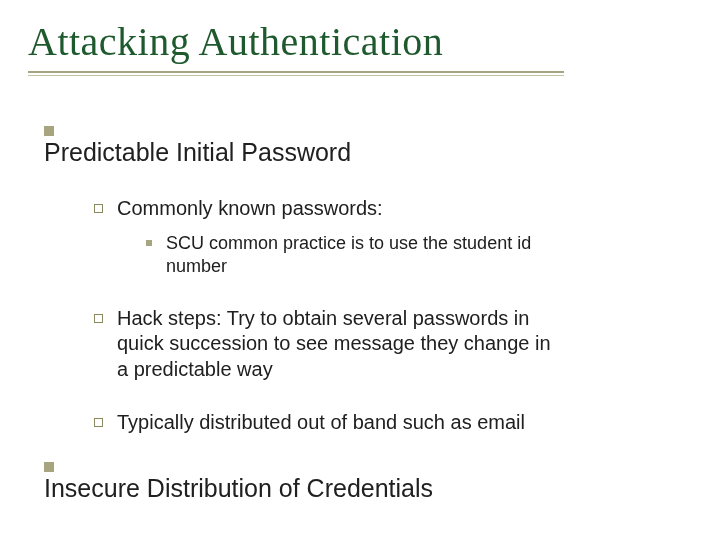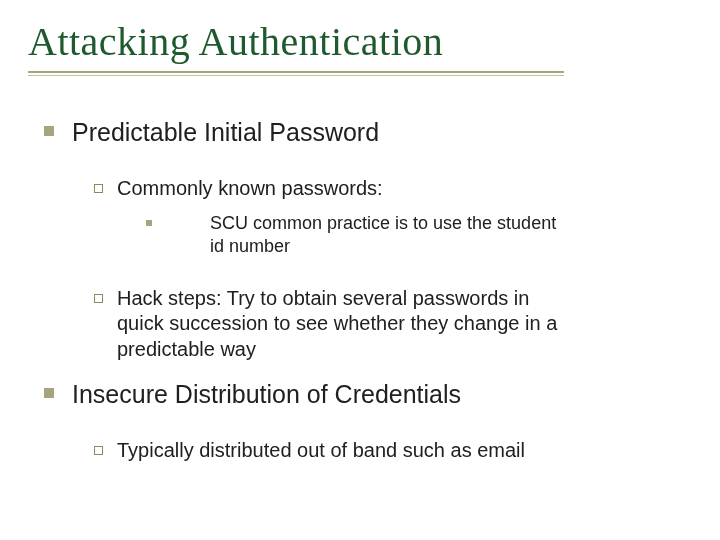--- a/index.html
+++ b/index.html
@@ -38,23 +38,23 @@
     margin: 0 0 40px 0;
   }
   .outline {
     padding-left: 8px;
   }
   .row {
     display: flex;
     align-items: flex-start;
     line-height: 1.28;
   }
-  .lvl1 { font-size: 25px; margin-bottom: 14px; margin-left: 8px; }
+  .lvl1 { font-size: 25px; margin-bottom: 14px; margin-left: 8px; flex-direction: column; }
   .lvl2 { font-size: 20px; margin-bottom: 10px; margin-left: 58px; margin-top: 28px; }
-  .lvl3 { font-size: 18px; margin-bottom: 12px; margin-left: 110px; gap: 44px; }
+  .lvl3 { font-size: 18px; margin-bottom: 12px; margin-left: 110px; }
   .bullet {
     flex: 0 0 auto;
     display: inline-block;
     text-align: center;
   }
   .b-sq-filled {
     width: 10px; height: 10px;
     background: #a7a480;
     margin-top: 10px;
     margin-right: 18px;
@@ -93,28 +93,28 @@
       <span class="txt">Commonly known passwords:</span>
     </div>
 
     <div class="row lvl3">
       <span class="bullet b-sq-tiny"></span>
       <span class="txt">SCU common practice is to use the student id number</span>
     </div>
 
     <div class="row lvl2">
       <span class="bullet b-sq-open"></span>
-      <span class="txt">Hack steps: Try to obtain several passwords in quick succession to see whether they change in a predictable way</span>
+      <span class="txt">Hack steps: Try to obtain several passwords in quick succession to see message they change in a predictable way</span>
+    </div>
+
+    <div class="row lvl2">
+      <span class="bullet b-sq-open"></span>
+      <span class="txt">Typically distributed out of band such as email</span>
     </div>
 
     <div class="row lvl1" style="margin-top:16px">
       <span class="bullet b-sq-filled"></span>
       <span class="txt">Insecure Distribution of Credentials</span>
     </div>
 
-    <div class="row lvl2">
-      <span class="bullet b-sq-open"></span>
-      <span class="txt">Typically distributed out of band such as email</span>
-    </div>
-
 
   </div>
 </div>
 
 </body></html>

